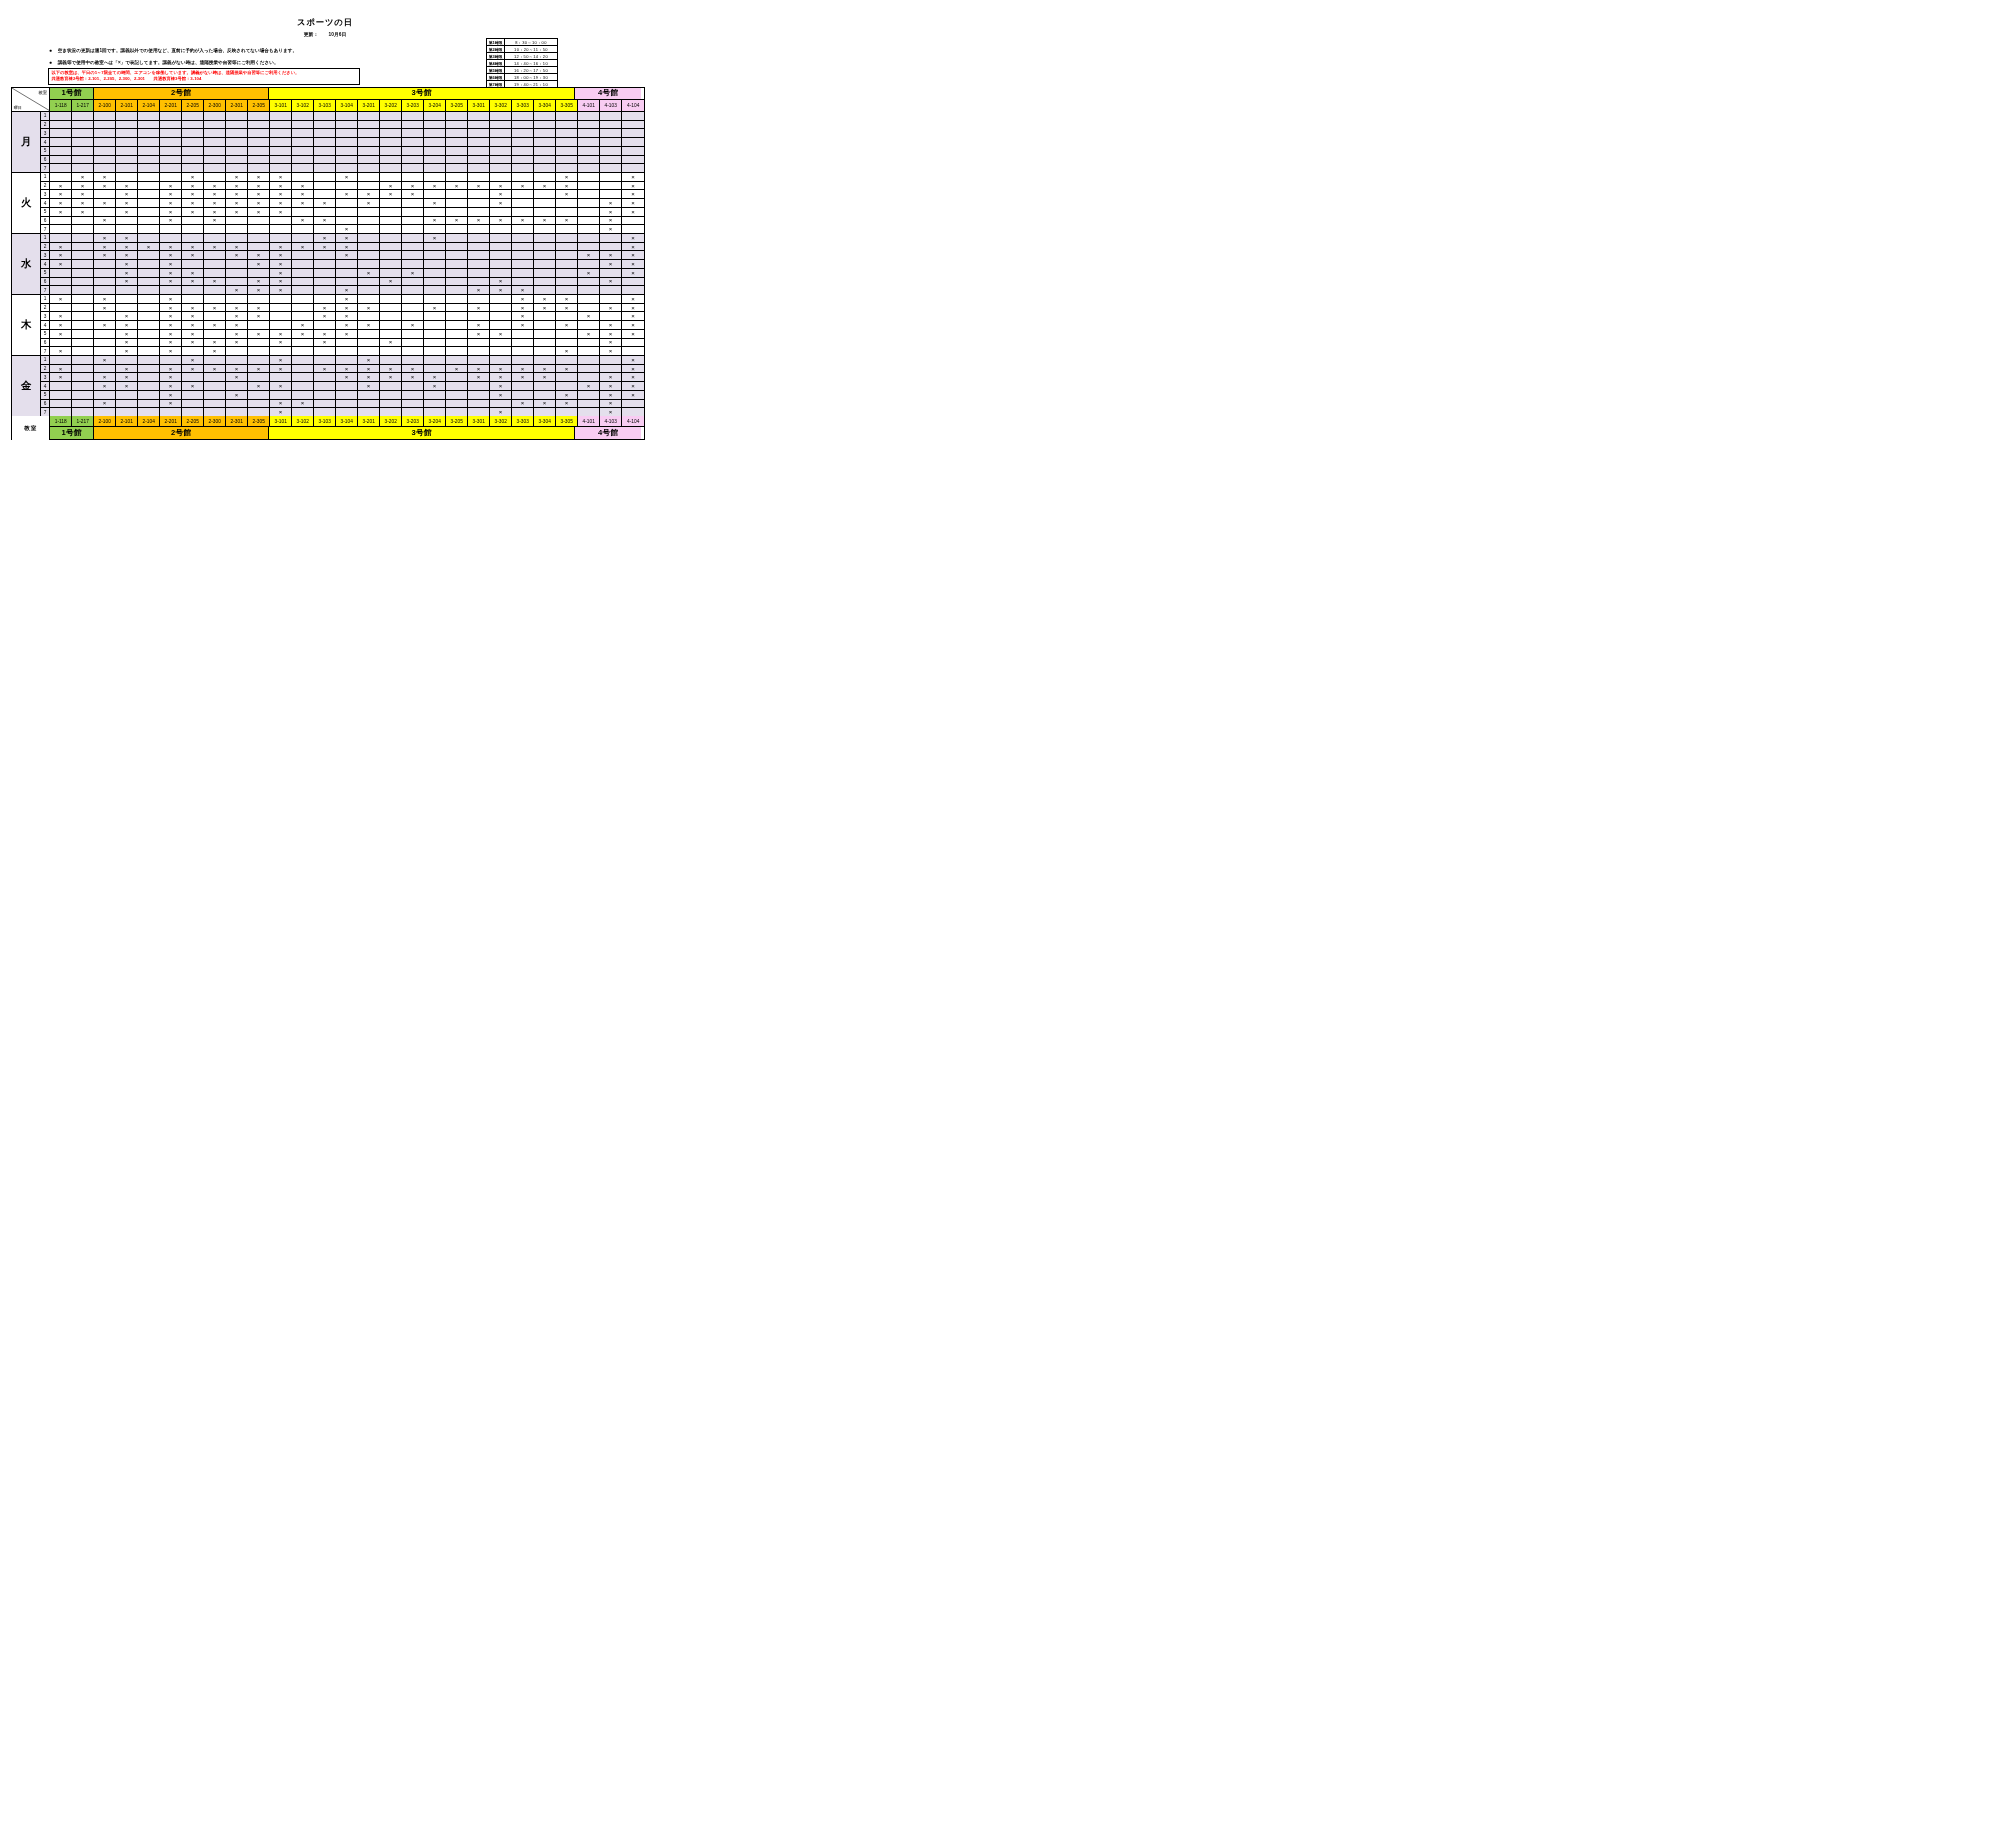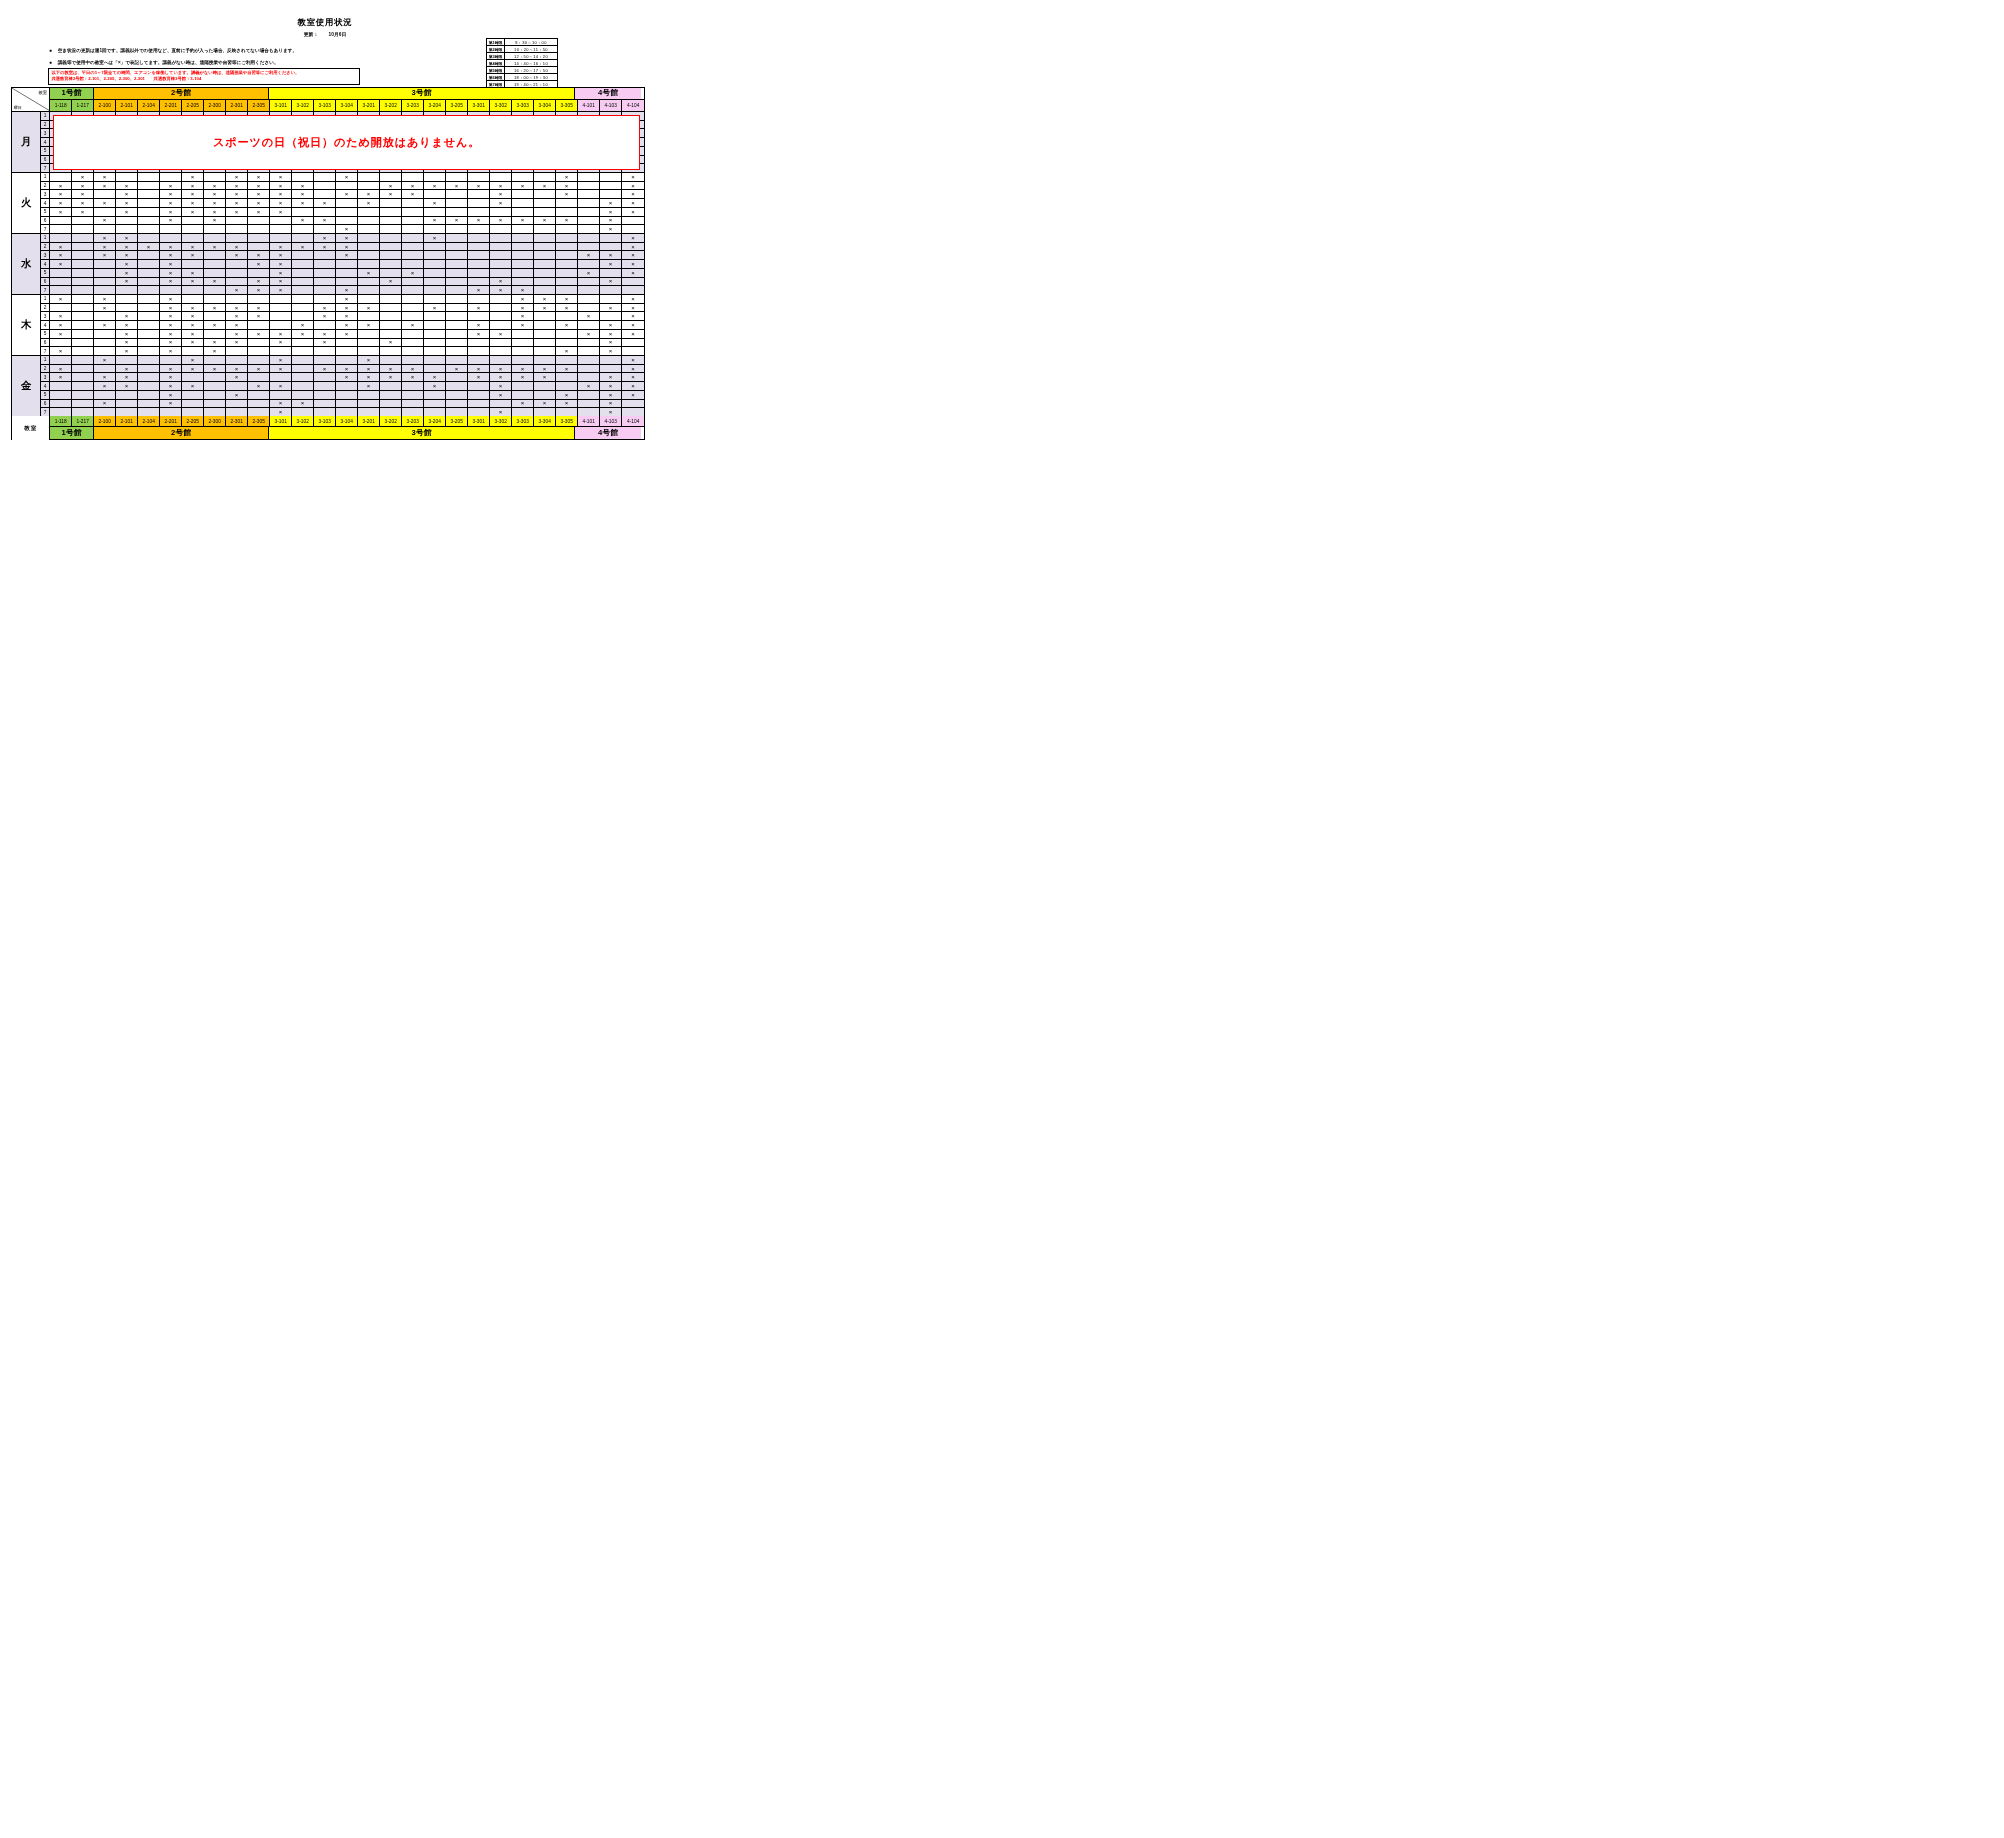--- a/index.html
+++ b/index.html
@@ -49,21 +49,21 @@
   .pcell { box-sizing:border-box; width:8.8px; border-right:0.4px solid #000; display:flex; align-items:center; justify-content:center; font-size:4.8px; flex:none; }
   .dcell { box-sizing:border-box; border-right:0.4px solid #000; display:flex; align-items:center; justify-content:center; font-size:6px; flex:none; }
   .dcell.last { border-right:none; }
   #holiday-box { position:absolute; left:41px; top:3.2px; width:585px; height:53px; background:#fff; border:1.6px solid #f00; z-index:2; display:flex; align-items:center; justify-content:center; }
   #holiday-box .txt { color:#f00; font-size:11.2px; font-weight:bold; letter-spacing:0.8px; }
 </style>
 </head>
 <body>
 
 <div id="page">
-  <div id="title" class="abs">教室使用状況</div>
+  <div id="title" class="abs">スポーツの日</div>
   <div id="update-line" class="abs">
     <span>更新：</span><span class="gap"></span><span>10月6日</span>
   </div>
   <div id="note1" class="abs note-line">
     <span class="bullet">●</span><span>空き状況の更新は週1回です。講義以外での使用など、直前に予約が入った場合、反映されてない場合もあります。</span>
   </div>
   <div id="note2" class="abs note-line">
     <span class="bullet">●</span><span>講義等で使用中の教室へは「×」で表記してます。講義がない時は、遠隔授業や自習等にご利用ください。</span>
   </div>
   <div id="aircon-box" class="abs">
@@ -352,23 +352,20 @@
             <div class="dcell" style="width: 22px;"></div>
             <div class="dcell" style="width: 22px;"></div>
             <div class="dcell" style="width: 22px;"></div>
             <div class="dcell" style="width: 22px;"></div>
             <div class="dcell" style="width: 22px;"></div>
             <div class="dcell" style="width: 22px;"></div>
             <div class="dcell" style="width: 22px;"></div>
             <div class="dcell last" style="width: 22px;"></div>
           </div>
         </div>
-        <div id="holiday-box">
-          <div class="txt">スポーツの日（祝日）のため開放はありません。</div>
-        </div>
       </div>
       <div class="band" style="background: rgb(255, 255, 255);">
         <div class="daycell">火</div>
         <div class="rows">
           <div class="prow">
             <div class="pcell">1</div>
             <div class="dcell" style="width: 22px;"></div>
             <div class="dcell" style="width: 22px;">×</div>
             <div class="dcell" style="width: 22px;">×</div>
             <div class="dcell" style="width: 22px;"></div>

